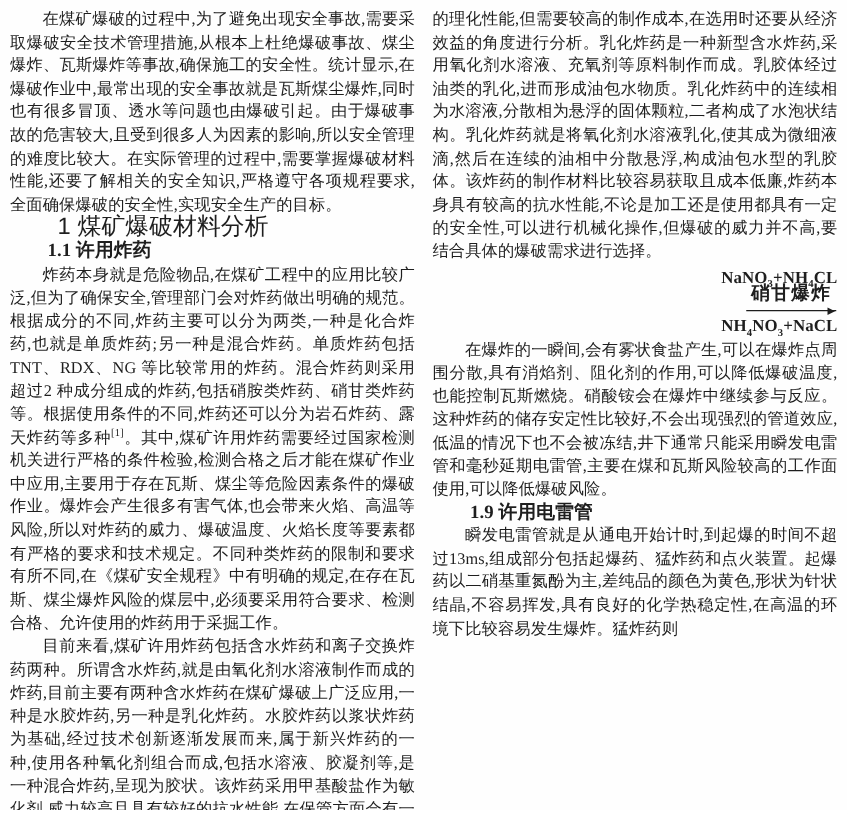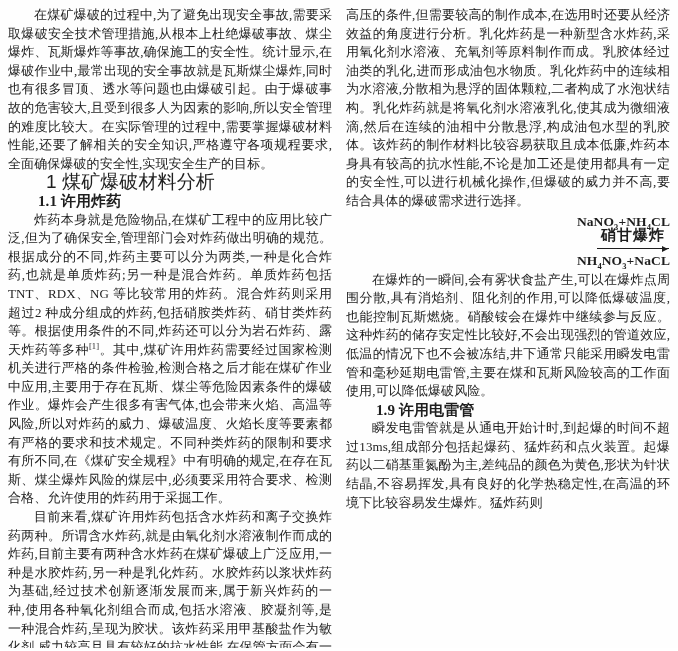--- a/index.html
+++ b/index.html
@@ -87,21 +87,21 @@
 
 <div class="page">
   <div class="col col-left">
       <p class="para indent">在煤矿爆破的过程中,为了避免出现安全事故,需要采取爆破安全技术管理措施,从根本上杜绝爆破事故、煤尘爆炸、瓦斯爆炸等事故,确保施工的安全性。统计显示,在爆破作业中,最常出现的安全事故就是瓦斯煤尘爆炸,同时也有很多冒顶、透水等问题也由爆破引起。由于爆破事故的危害较大,且受到很多人为因素的影响,所以安全管理的难度比较大。在实际管理的过程中,需要掌握爆破材料性能,还要了解相关的安全知识,严格遵守各项规程要求,全面确保爆破的安全性,实现安全生产的目标。</p>
       <div class="heading1">1 煤矿爆破材料分析</div>
       <div class="heading2">1.1 许用炸药</div>
       <p class="para indent">炸药本身就是危险物品,在煤矿工程中的应用比较广泛,但为了确保安全,管理部门会对炸药做出明确的规范。根据成分的不同,炸药主要可以分为两类,一种是化合炸药,也就是单质炸药;另一种是混合炸药。单质炸药包括TNT、RDX、NG 等比较常用的炸药。混合炸药则采用超过2 种成分组成的炸药,包括硝胺类炸药、硝甘类炸药等。根据使用条件的不同,炸药还可以分为岩石炸药、露天炸药等多种<sup>[1]</sup>。其中,煤矿许用炸药需要经过国家检测机关进行严格的条件检验,检测合格之后才能在煤矿作业中应用,主要用于存在瓦斯、煤尘等危险因素条件的爆破作业。爆炸会产生很多有害气体,也会带来火焰、高温等风险,所以对炸药的威力、爆破温度、火焰长度等要素都有严格的要求和技术规定。不同种类炸药的限制和要求有所不同,在《煤矿安全规程》中有明确的规定,在存在瓦斯、煤尘爆炸风险的煤层中,必须要采用符合要求、检测合格、允许使用的炸药用于采掘工作。</p>
       <p class="para indent">目前来看,煤矿许用炸药包括含水炸药和离子交换炸药两种。所谓含水炸药,就是由氧化剂水溶液制作而成的炸药,目前主要有两种含水炸药在煤矿爆破上广泛应用,一种是水胶炸药,另一种是乳化炸药。水胶炸药以浆状炸药为基础,经过技术创新逐渐发展而来,属于新兴炸药的一种,使用各种氧化剂组合而成,包括水溶液、胶凝剂等,是一种混合炸药,呈现为胶状。该炸药采用甲基酸盐作为敏化剂,威力较高且具有较好的抗水性能,在保管方面会有一定的安全保障,爆破后产生的有毒气体比较少,具有较好</p>
     </div>
   <div class="col col-right">
-      <p class="para">高压的条件,但需要较高的制作成本,在选用时还要从经济效益的角度进行分析。乳化炸药是一种新型含水炸药,采用氧化剂水溶液、充氧剂等原料制作而成。乳胶体经过油类的乳化,进而形成油包水物质。乳化炸药中的连续相为水溶液,分散相为悬浮的固体颗粒,二者构成了水泡状结构。乳化炸药就是将氧化剂水溶液乳化,使其成为微细液滴,然后在连续的油相中分散悬浮,构成油包水型的乳胶体。该炸药的制作材料比较容易获取且成本低廉,炸药本身具有较高的抗水性能,不论是加工还是使用都具有一定的安全性,可以进行机械化操作,但爆破的威力并不高,要结合具体的爆破需求进行选择。</p>
+      <p class="para">的理化性能,但需要较高的制作成本,在选用时还要从经济效益的角度进行分析。乳化炸药是一种新型含水炸药,采用氧化剂水溶液、充氧剂等原料制作而成。乳胶体经过油类的乳化,进而形成油包水物质。乳化炸药中的连续相为水溶液,分散相为悬浮的固体颗粒,二者构成了水泡状结构。乳化炸药就是将氧化剂水溶液乳化,使其成为微细液滴,然后在连续的油相中分散悬浮,构成油包水型的乳胶体。该炸药的制作材料比较容易获取且成本低廉,炸药本身具有较高的抗水性能,不论是加工还是使用都具有一定的安全性,可以进行机械化操作,但爆破的威力并不高,要结合具体的爆破需求进行选择。</p>
       <div class="formula">
         <span class="side">NaNO<sub>3</sub>+NH<sub>4</sub>CL</span>
         <span class="rxn">
           <span class="rxn-label">硝甘爆炸</span>
           <span class="rxn-arrow"></span>
         </span>
         <span class="side">NH<sub>4</sub>NO<sub>3</sub>+NaCL</span>
       </div>
       <p class="para indent">在爆炸的一瞬间,会有雾状食盐产生,可以在爆炸点周围分散,具有消焰剂、阻化剂的作用,可以降低爆破温度,也能控制瓦斯燃烧。硝酸铵会在爆炸中继续参与反应。这种炸药的储存安定性比较好,不会出现强烈的管道效应,低温的情况下也不会被冻结,井下通常只能采用瞬发电雷管和毫秒延期电雷管,主要在煤和瓦斯风险较高的工作面使用,可以降低爆破风险。</p>
       <div class="heading2">1.9 许用电雷管</div>

